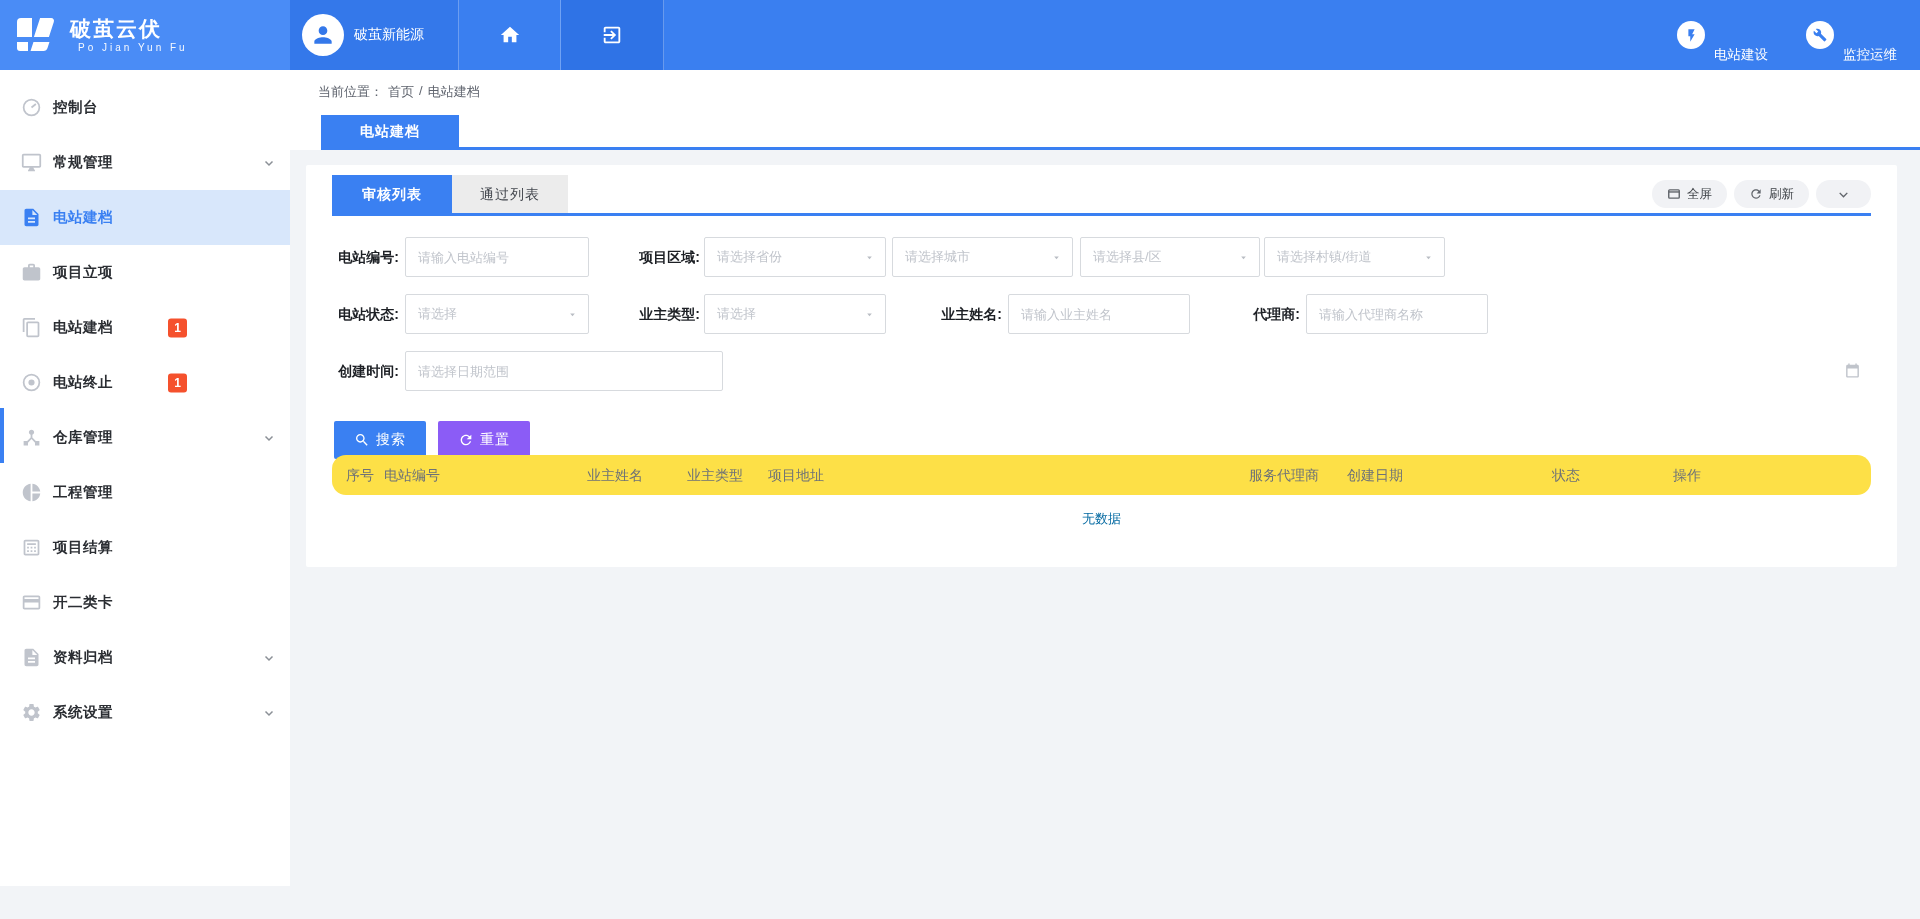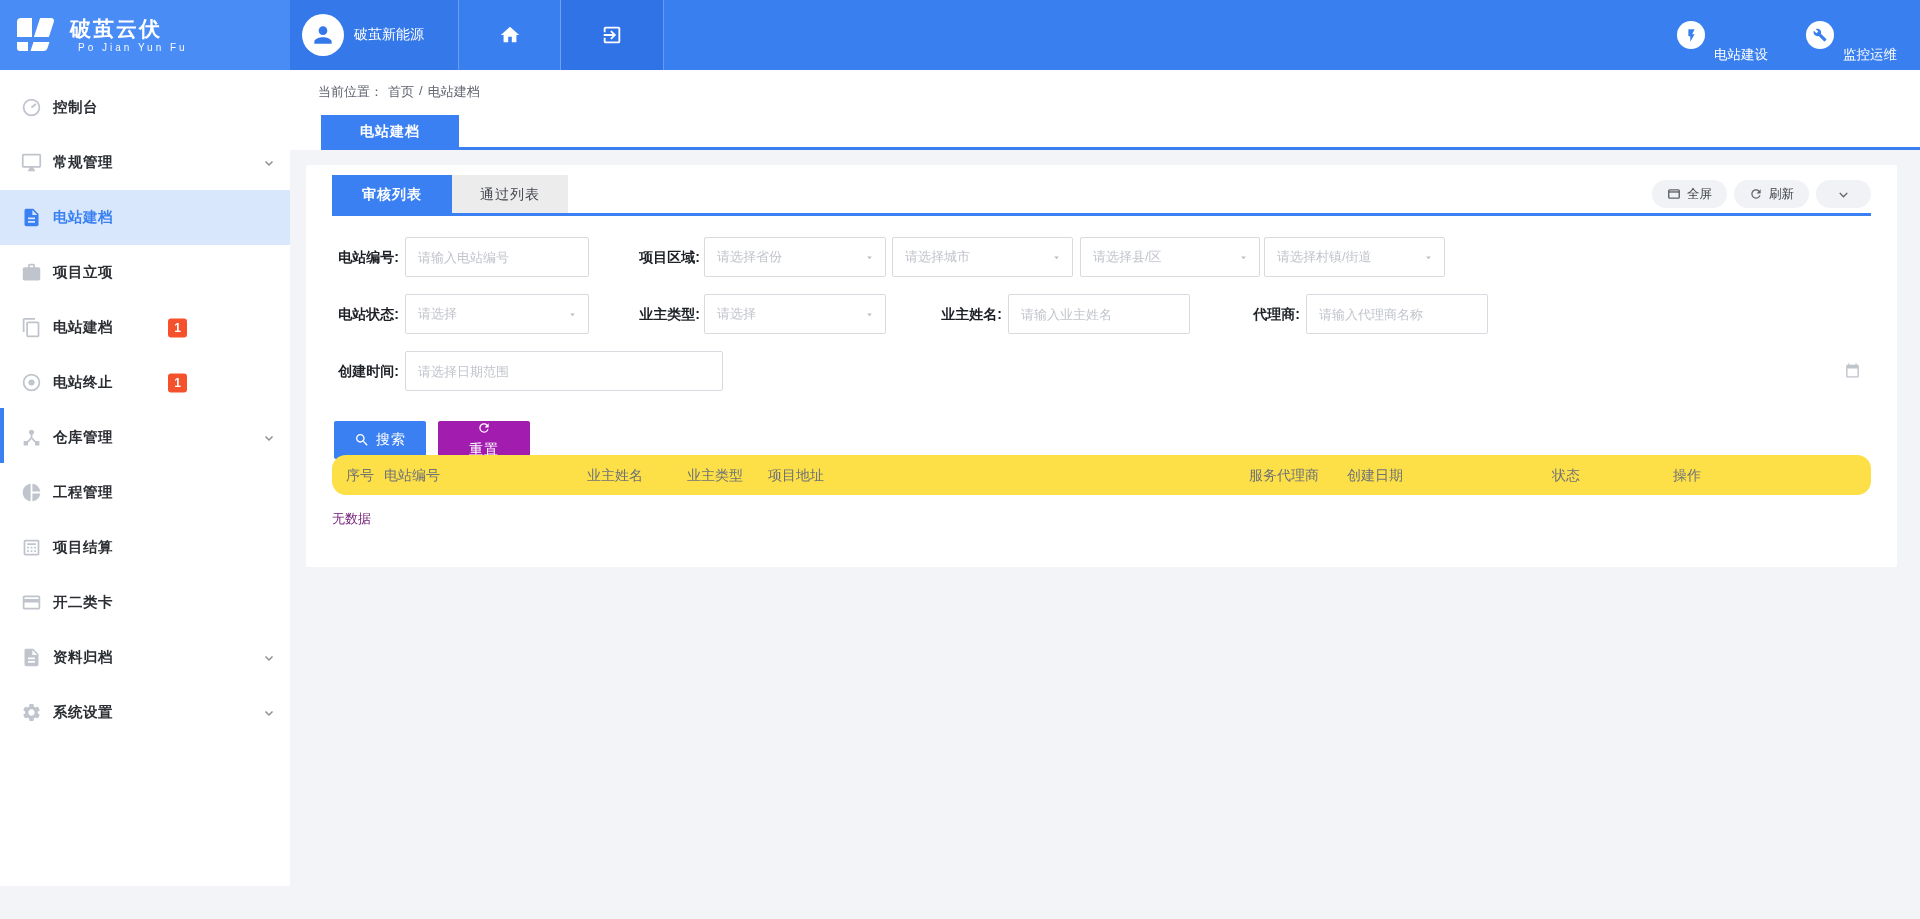--- a/index.html
+++ b/index.html
@@ -68,27 +68,27 @@
   input.fbox { padding:0 12px; font-size:13px; color:#333; outline:none; }
   input.fbox::placeholder { color:#c0c4cb; }
   .select { display:flex; align-items:center; justify-content:space-between; padding:0 10px 0 12px; cursor:pointer; }
   .select .ph { font-size:13px; color:#c0c4cb; }
   .cal-ic { position:absolute; right:10px; top:11px; }
 
   .btnrow { position:relative; height:38px; margin-top:18px; }
   .btn { position:absolute; top:12px; width:92px; height:38px; border:none; border-radius:2px; color:#fff; font-size:14px;
     display:flex; align-items:center; justify-content:center; gap:6px; cursor:pointer; letter-spacing:1px; }
   .btn-search { left:2px; background:#3a80f2; }
-  .btn-reset { left:106px; background:#a21caf;flex-direction:column; }
+  .btn-reset { left:106px; background:#8b5cf6; }
 
   .thead { position:relative; margin-top:8px; height:40px; background:#fde047; border-radius:14px; }
   .th { position:absolute; line-height:40px; font-size:14px; color:#6e7277; top:0; }
   .th0{left:14px;} .th1{left:52px;} .th2{left:255px;} .th3{left:355px;} .th4{left:436px;}
   .th5{left:917px;} .th6{left:1015px;} .th7{left:1220px;} .th8{left:1341px;}
-  .empty { height:48px; line-height:48px; color:#701a75; font-size:13px; }
+  .empty { height:48px; line-height:48px; text-align:center; color:#0369a1; font-size:13px; }
 
   
   .l-g1 { left:0; width:67px; }
   .f-g1 { left:73px; width:184px; }
   .l-g2 { left:300px; width:68px; }
   .f-g2a { left:372px; width:182px; }
   .f-g2b { left:560px; width:181px; }
   .f-g2c { left:748px; width:180px; }
   .f-g2d { left:932px; width:181px; }
   .l-g3 { left:600px; width:70px; }

